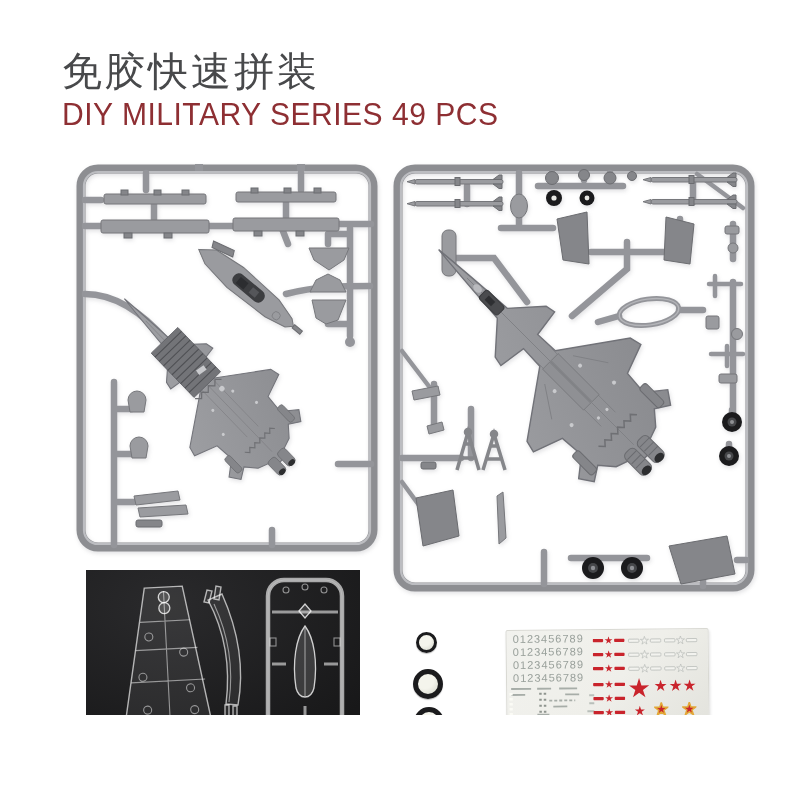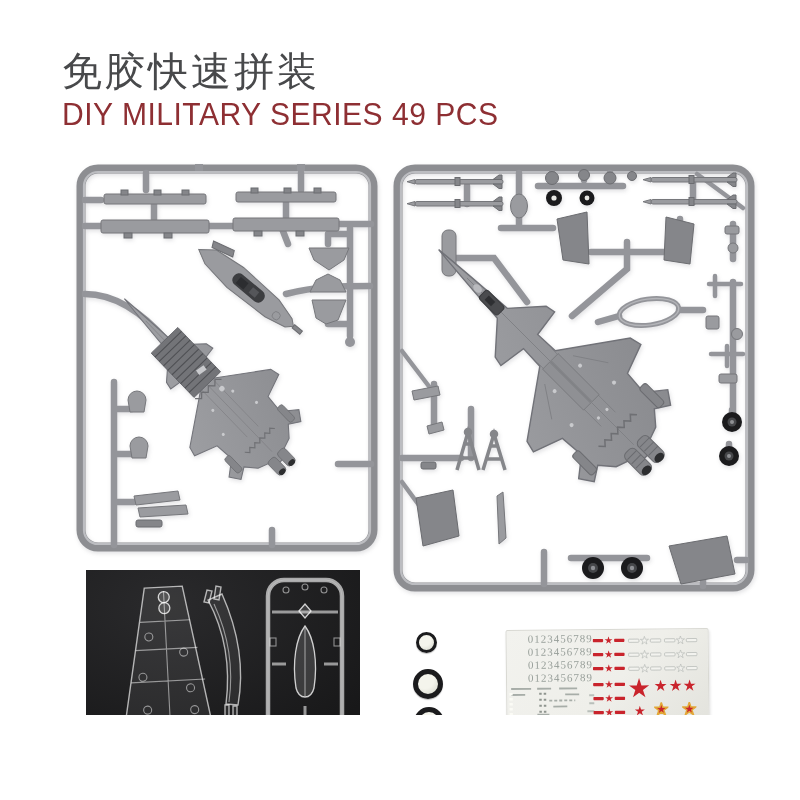--- a/index.html
+++ b/index.html
@@ -44,21 +44,21 @@
   
   .oring{border-radius:50%;border:5px solid var(--tire-black);
     background:radial-gradient(circle at 35% 30%, #f4f4ec 0 45%, #dfe0d6 80%);
     box-shadow:0 1px 1px rgba(0,0,0,0.25);}
   .oring.small{border-width:3.5px;}
 
   
   .decal{left:506px;top:629px;width:201px;height:92px;background:linear-gradient(135deg,#f2f2ee 0%,var(--decal-bg) 55%,#e3e3dd 100%);
     border:1px solid #d9d9d3;border-radius:2px;transform:rotate(-0.6deg);
     box-shadow:1px 2px 3px rgba(0,0,0,0.12);}
-  .digits{left:21px;font-family:Liberation Serif, serif;
+  .digits{left:6px;font-family:Liberation Sans, sans-serif;
     font-size:11px;line-height:11px;letter-spacing:1px;color:var(--digit-gray);}
   .dred{fill:var(--decal-red);}
   .oln{fill:#f3f3ef;stroke:var(--outline-gray);stroke-width:0.8;}
   .star-outline{fill:#f1f1ed;stroke:var(--outline-gray);stroke-width:0.8;}
   .star-gold{fill:var(--decal-red);stroke:var(--decal-gold);stroke-width:1.1;}
   .stencil{stroke:#a7ada8;stroke-width:1.8;fill:none;}
 </style>
 </head>
 <body>
 

